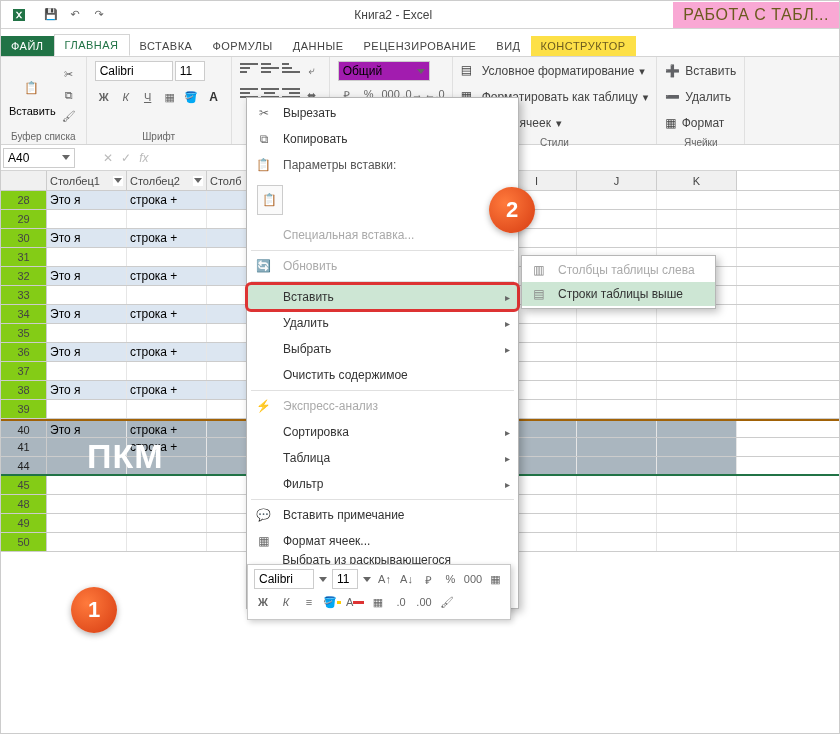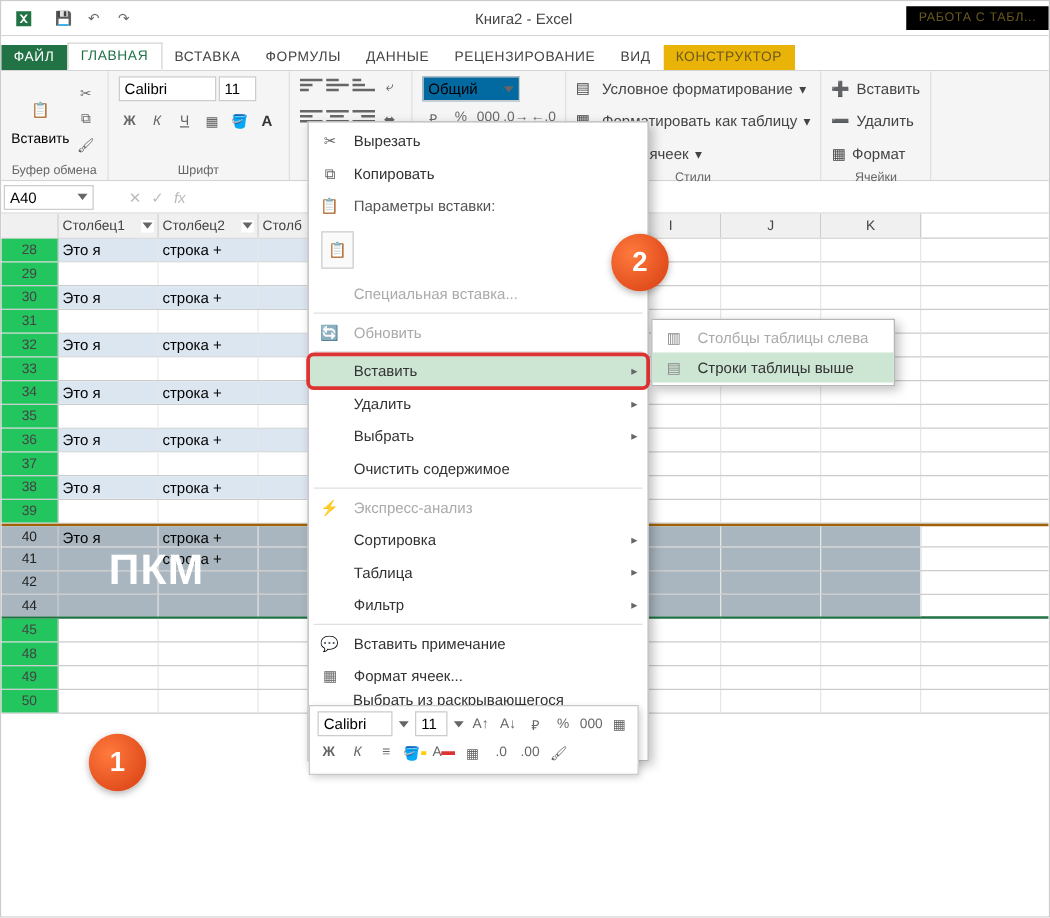--- a/index.html
+++ b/index.html
@@ -3,58 +3,58 @@
 <meta charset="utf-8">
 <style>
 *{margin:0;padding:0;box-sizing:border-box;font-family:"Segoe UI",Tahoma,sans-serif;font-size:12px;-webkit-user-select:none;user-select:none}
 body{background:#fff;width:840px;height:734px;overflow:hidden;position:relative;border:1px solid #ccc}
 .titlebar{height:28px;background:#fff;display:flex;align-items:center;border-bottom:1px solid #d4d4d4}
 .titlebar .ql{width:36px;display:flex;align-items:center;justify-content:center;color:#217346}
 .titlebar .ql svg{width:16px;height:16px;fill:#217346}
 .titlebar .qat{display:flex;gap:8px;padding:0 6px}
 .titlebar .qat span{width:16px;height:16px;display:flex;align-items:center;justify-content:center;color:#666}
 .titlebar .title{flex:1;text-align:center;color:#444}
-.titlebar .tabtools{background:#000000;padding:4px 10px;color:#6b5a1e;font-size:10px;letter-spacing:.5px}
+.titlebar .tabtools{background:#f9a8d4;padding:4px 10px;color:#6b5a1e;font-size:16px;letter-spacing:.5px}
 .tabs{height:28px;background:#fff;display:flex;align-items:flex-end;border-bottom:1px solid #d4d4d4}
 .tabs .tab{padding:4px 10px;color:#444;letter-spacing:.5px;font-size:11px}
 .tabs .tab.file{background:#217346;color:#fff}
 .tabs .tab.active{border:1px solid #d4d4d4;border-bottom:1px solid #fff;background:#fff;color:#217346}
-.tabs .tab.tool{background:#eab308;color:#6b5a1e}
+.tabs .tab.tool{background:#fde047;color:#6b5a1e}
 .ribbon{height:88px;background:#f5f5f5;border-bottom:1px solid #d4d4d4;display:flex}
 .group{border-right:1px solid #e0e0e0;padding:4px 8px 2px;display:flex;flex-direction:column;justify-content:space-between}
 .glabel{text-align:center;color:#666;font-size:10px;padding-top:2px}
 .gmain{flex:1;display:flex;gap:4px}
 .btncol{display:flex;flex-direction:column;gap:3px;align-items:center;justify-content:center}
 .btncol .bigicon{width:28px;height:28px;display:flex;align-items:center;justify-content:center;color:#666}
 .ic{width:18px;height:18px;display:flex;align-items:center;justify-content:center;color:#666;font-size:11px}
 .fontg .namebox{display:flex;gap:2px;margin-bottom:3px}
 .fontg input{border:1px solid #ccc;background:#fff;height:20px;padding:0 4px;font-size:12px}
 .fontg .fontname{width:78px}
 .fontg .fontsize{width:30px}
 .fontg .brow{display:flex;gap:4px;align-items:center}
 .fontg .brow .b{font-weight:bold}
 .fontg .brow .i{font-style:italic}
 .fontg .brow .u{text-decoration:underline}
 .alng .arow{display:flex;gap:3px;margin-bottom:3px}
 .alng .al{width:18px;height:14px;display:flex;flex-direction:column;gap:2px;justify-content:center}
 .alng .al span{height:2px;background:#666}
-.numg .sel{border:1px solid #ccc;background:#0369a1;height:20px;width:78px;padding:0 4px;display:flex;align-items:center;justify-content:space-between}
+.numg .sel{border:1px solid #ccc;background:#a21caf;height:20px;width:92px;padding:0 4px;display:flex;align-items:center;justify-content:space-between}
 .styg .srow{display:flex;align-items:center;gap:5px;height:20px;margin-bottom:2px;white-space:nowrap;color:#444;font-size:11px}
 .styg .sic{width:16px;height:16px}
 .cellg .crow{display:flex;align-items:center;gap:5px;height:20px;margin-bottom:2px;white-space:nowrap;color:#444;font-size:11px}
 .namebar{height:26px;background:#fff;border-bottom:1px solid #d4d4d4;display:flex;align-items:center;padding:2px}
 .namebar .nb{width:72px;height:20px;border:1px solid #ccc;padding:0 4px;display:flex;align-items:center;justify-content:space-between;font-size:12px}
 .namebar .fxgrp{display:flex;align-items:center;gap:8px;padding:0 28px;color:#bbb}
 .grid{position:relative;height:564px;background:#fff;overflow:hidden}
 .colhdr{display:flex;height:20px;border-bottom:1px solid #ccc}
 .colhdr .corner{width:46px;background:#f0f0f0;border-right:1px solid #ccc}
 .colhdr .ch{width:80px;background:#f0f0f0;border-right:1px solid #ccc;text-align:center;line-height:20px;color:#444;font-size:11px}
 .rows{display:flex;flex-direction:column}
 .row{display:flex;height:19px;border-bottom:1px solid #ccc}
-.row .rh{width:46px;background:#22c55e;border-right:1px solid #ccc;text-align:center;line-height:18px;color:#444;font-size:11px}
+.row .rh{width:46px;background:#84cc16;border-right:1px solid #ccc;text-align:center;line-height:18px;color:#444;font-size:11px}
 .row .cell{width:80px;border-right:1px solid #e6e6e6;padding:0 3px;line-height:18px;overflow:hidden;white-space:nowrap;font-size:12px}
 .tblhdr{background:#4f81bd;color:#fff;font-size:11px;display:flex;align-items:center;justify-content:space-between;padding:0 3px}
 .tblhdr .drop{width:10px;height:10px;background:#fff;display:flex;align-items:center;justify-content:center}
 .trow.odd .cell.t{background:#dce6f1}
 .trow.even .cell.t{background:#fff}
 .row.sel .rh{background:#aab6bf;color:#222}
 .row.sel .cell{background:#aab6bf!important}
 .row.sel.top{border-top:2px solid #a16207}
 .row.sel.bot{border-bottom:2px solid #217346}
 .pkm{position:absolute;left:86px;top:436px;color:#fff;font-size:34px;font-weight:bold;letter-spacing:1px;font-family:Arial;pointer-events:none}
@@ -121,21 +121,21 @@
         <div class="btncol">
     <div class="bigicon">📋</div>
     <div style="font-size:11px">Вставить</div>
   </div>
         <div class="btncol">
           <span class="ic">✂</span>
           <span class="ic">⧉</span>
           <span class="ic">🖌</span>
         </div>
       </div>
-  <div class="glabel">Буфер обмена</div>
+  <div class="glabel">Буфер списка</div>
     </div>
 
   <div class="group fontg">
       <div class="gmain" style="flex-direction:column">
     <div class="namebox">
       <input class="fontname" value="Calibri" style="">
       <input class="fontsize" value="11" style="">
     </div>
     <div class="brow">
       <span class="ic b">Ж</span>
@@ -429,32 +429,20 @@
         <div class="cell"></div>
         <div class="cell">строка +</div>
         <div class="cell" style="width:50px"></div>
         <div class="cell"></div>
         <div class="cell"></div>
         <div class="cell"></div>
         <div class="cell"></div>
         <div class="cell"></div>
         <div class="cell"></div>
       </div>
-      <div class="row sel">
-        <div class="rh">42</div>
-        <div class="cell"></div>
-        <div class="cell"></div>
-        <div class="cell" style="width:50px"></div>
-        <div class="cell"></div>
-        <div class="cell"></div>
-        <div class="cell"></div>
-        <div class="cell"></div>
-        <div class="cell"></div>
-        <div class="cell"></div>
-      </div>
       <div class="row sel bot">
         <div class="rh">44</div>
         <div class="cell"></div>
         <div class="cell"></div>
         <div class="cell" style="width:50px"></div>
         <div class="cell"></div>
         <div class="cell"></div>
         <div class="cell"></div>
         <div class="cell"></div>
         <div class="cell"></div>

